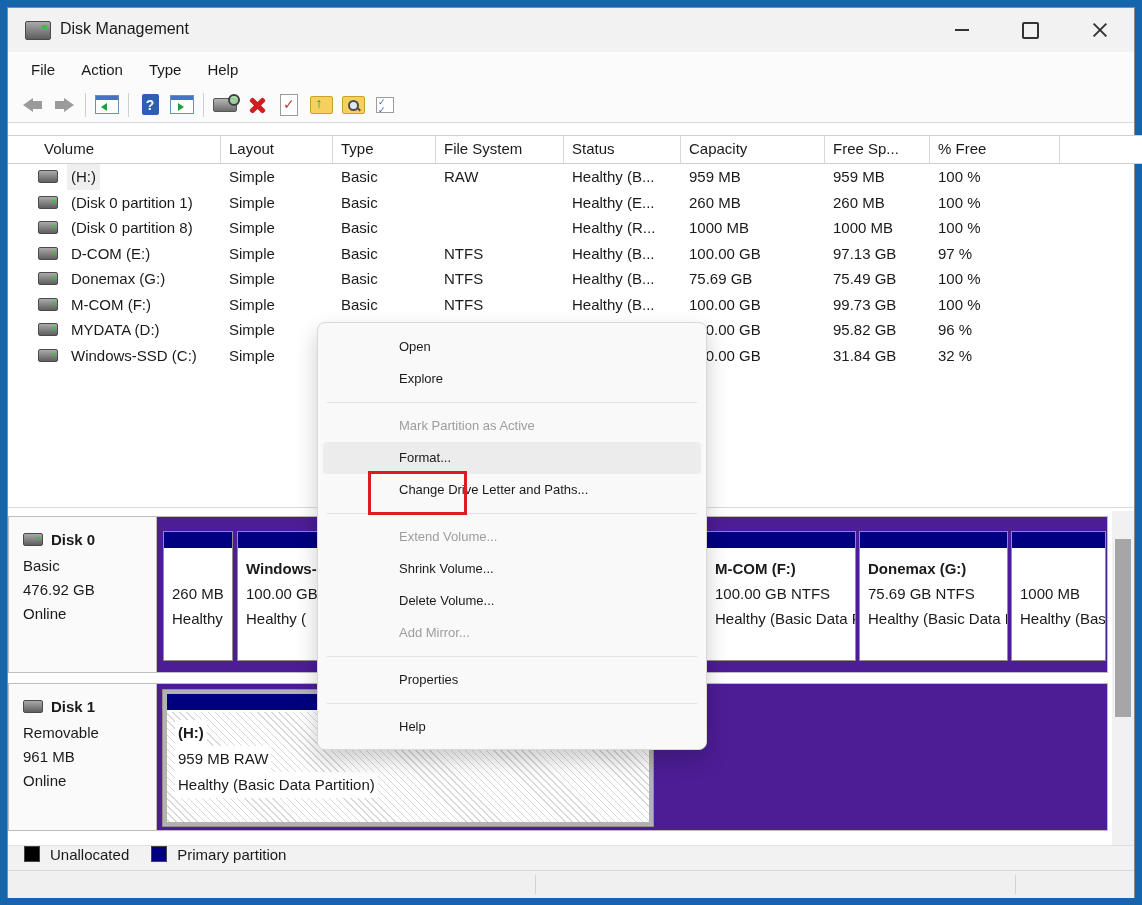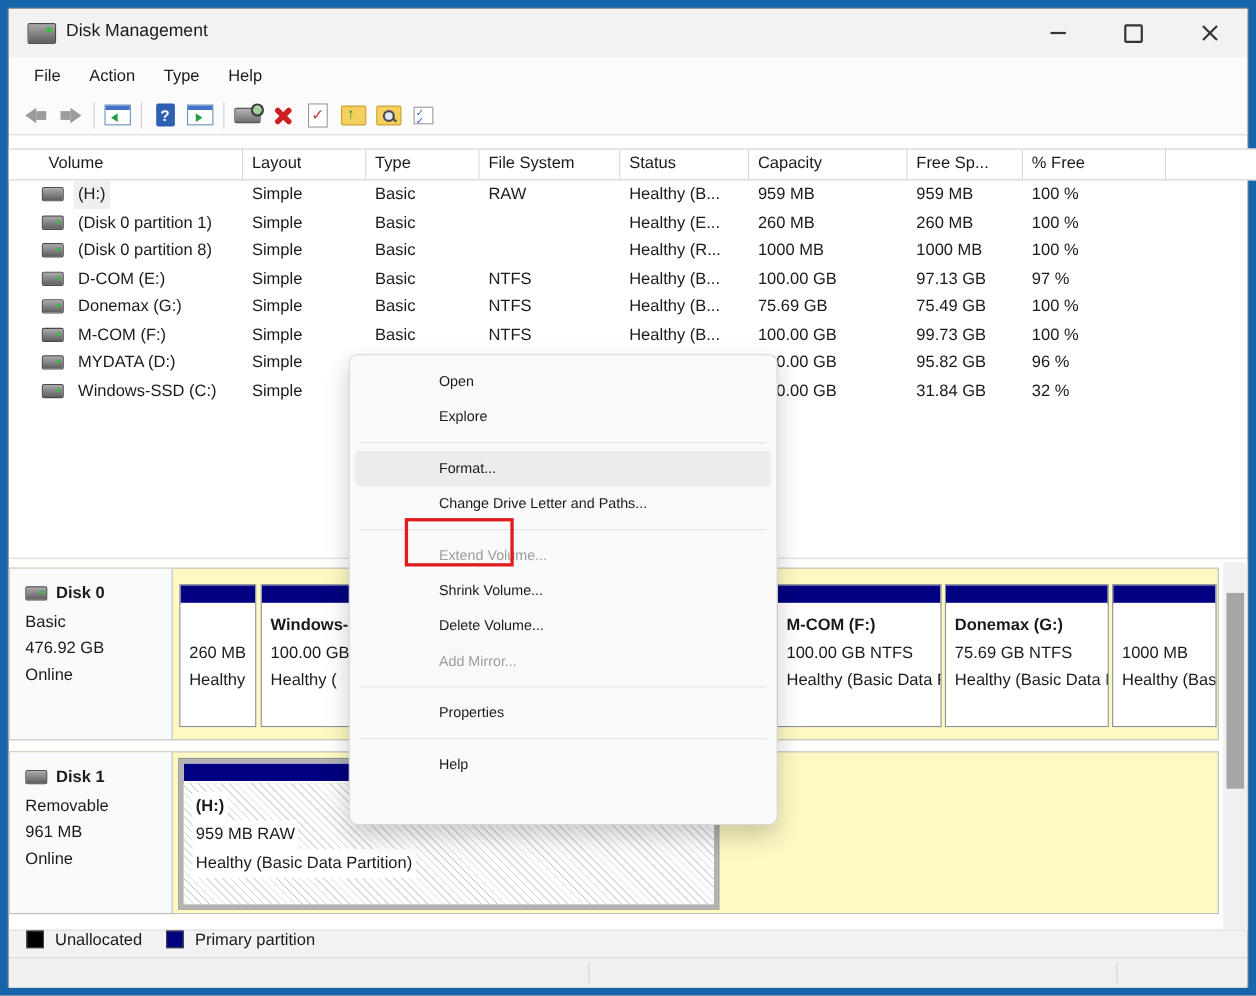--- a/index.html
+++ b/index.html
@@ -63,21 +63,21 @@
   .td{font-size:15px;color:#1a1a1a;line-height:25.5px;padding-left:8px;white-space:nowrap;overflow:hidden;}
   .td.vol{display:flex;align-items:center;padding-left:12px;gap:9px;}
   .vol-label{padding:0 4px;}
   .tr.sel .vol-label{background:#efefef;}
   .hdd{flex:0 0 auto;width:18px;height:11px;background:linear-gradient(#aaa,#5f5f5f);border-radius:2px;border:1px solid #4a4a4a;position:relative;}
   .hdd::after{content:"";position:absolute;right:2px;top:3px;width:3px;height:3px;background:#35c13f;}
   .hdd.nolight::after{display:none;}
 
   
   #bottompane{position:absolute;left:0;top:499px;width:100%;height:338px;background:#fff;border-top:1px solid #d9d9d9;}
-  .disk-row{position:absolute;left:0;width:1100px;background:#fef9c3;border:1px solid #bdbdbd;box-sizing:border-box;}
+  .disk-row{position:absolute;left:0;width:1100px;background:#4c1d95;border:1px solid #bdbdbd;box-sizing:border-box;}
   #disk0-row{top:8px;height:157px;}
   #disk1-row{top:175px;height:148px;padding-left:10px;}
   .disk-label{position:absolute;left:0;top:0;bottom:0;width:148px;background:#fafafa;border-right:1px solid #bdbdbd;padding:14px 0 0 14px;box-sizing:border-box;}
   .disk-label .dl-head{display:flex;align-items:center;gap:8px;font-size:15px;font-weight:bold;color:#1a1a1a;margin-bottom:6px;}
   .disk-label .dl-line{font-size:15px;color:#1a1a1a;line-height:24px;}
   .part{position:absolute;top:14px;height:130px;background:#fff;border:1px solid #8f8f8f;box-sizing:border-box;overflow:hidden;}
   .part .bar{height:16px;background:#000080;border-bottom:2px solid #fff;}
   .part .pt{padding:6px 0 0 8px;font-size:15px;line-height:25px;white-space:nowrap;color:#1a1a1a;}
   .part .pt .pname{font-weight:bold;display:block;min-height:25px;}
   .part .pt .pline{display:block;}
@@ -407,20 +407,21 @@
 
     <div id="statusbar">
       <div class="sb-div" style="left:527px;"></div>
       <div class="sb-div" style="left:1007px;"></div>
     </div>
 
     <div id="ctxmenu">
       <div class="mi">Open</div>
       <div class="mi">Explore</div>
       <div class="msep"></div>
+      <div class="mi disabled">Mark Partition as Active</div>
       <div class="mi hover">Format...</div>
       <div class="mi">Change Drive Letter and Paths...</div>
       <div class="msep"></div>
       <div class="mi disabled">Extend Volume...</div>
       <div class="mi">Shrink Volume...</div>
       <div class="mi">Delete Volume...</div>
       <div class="mi disabled">Add Mirror...</div>
       <div class="msep"></div>
       <div class="mi">Properties</div>
       <div class="msep"></div>

